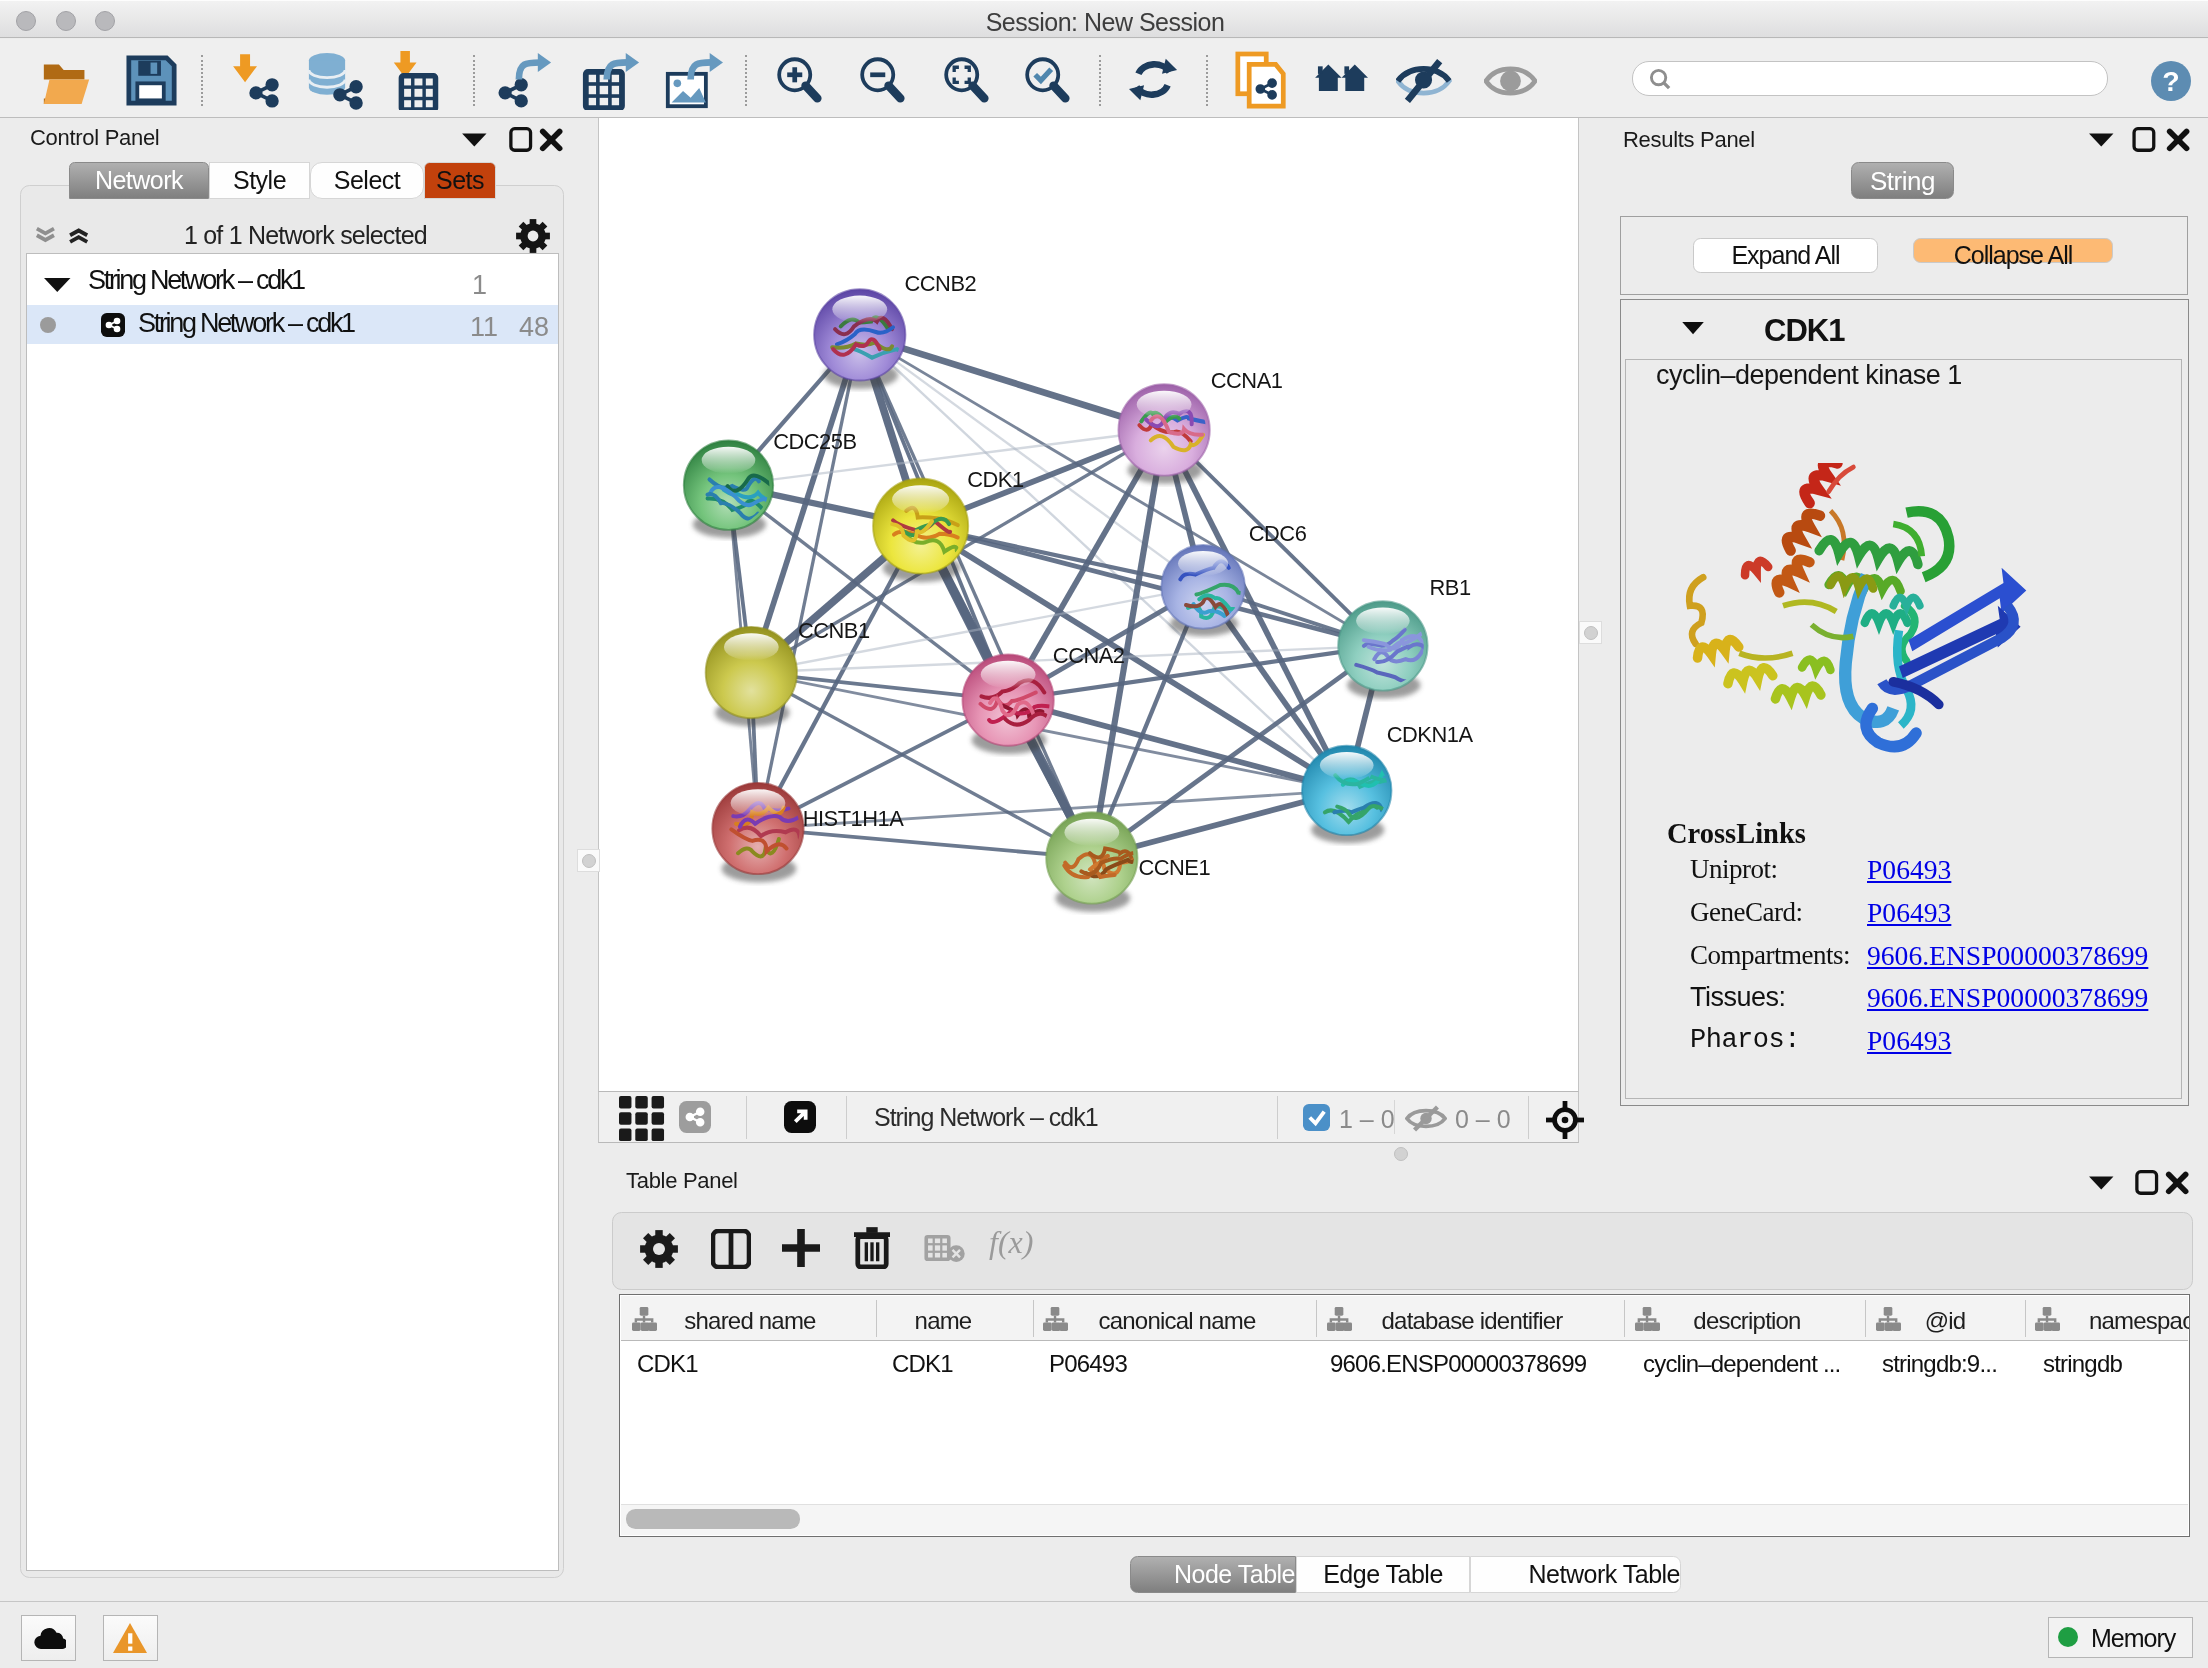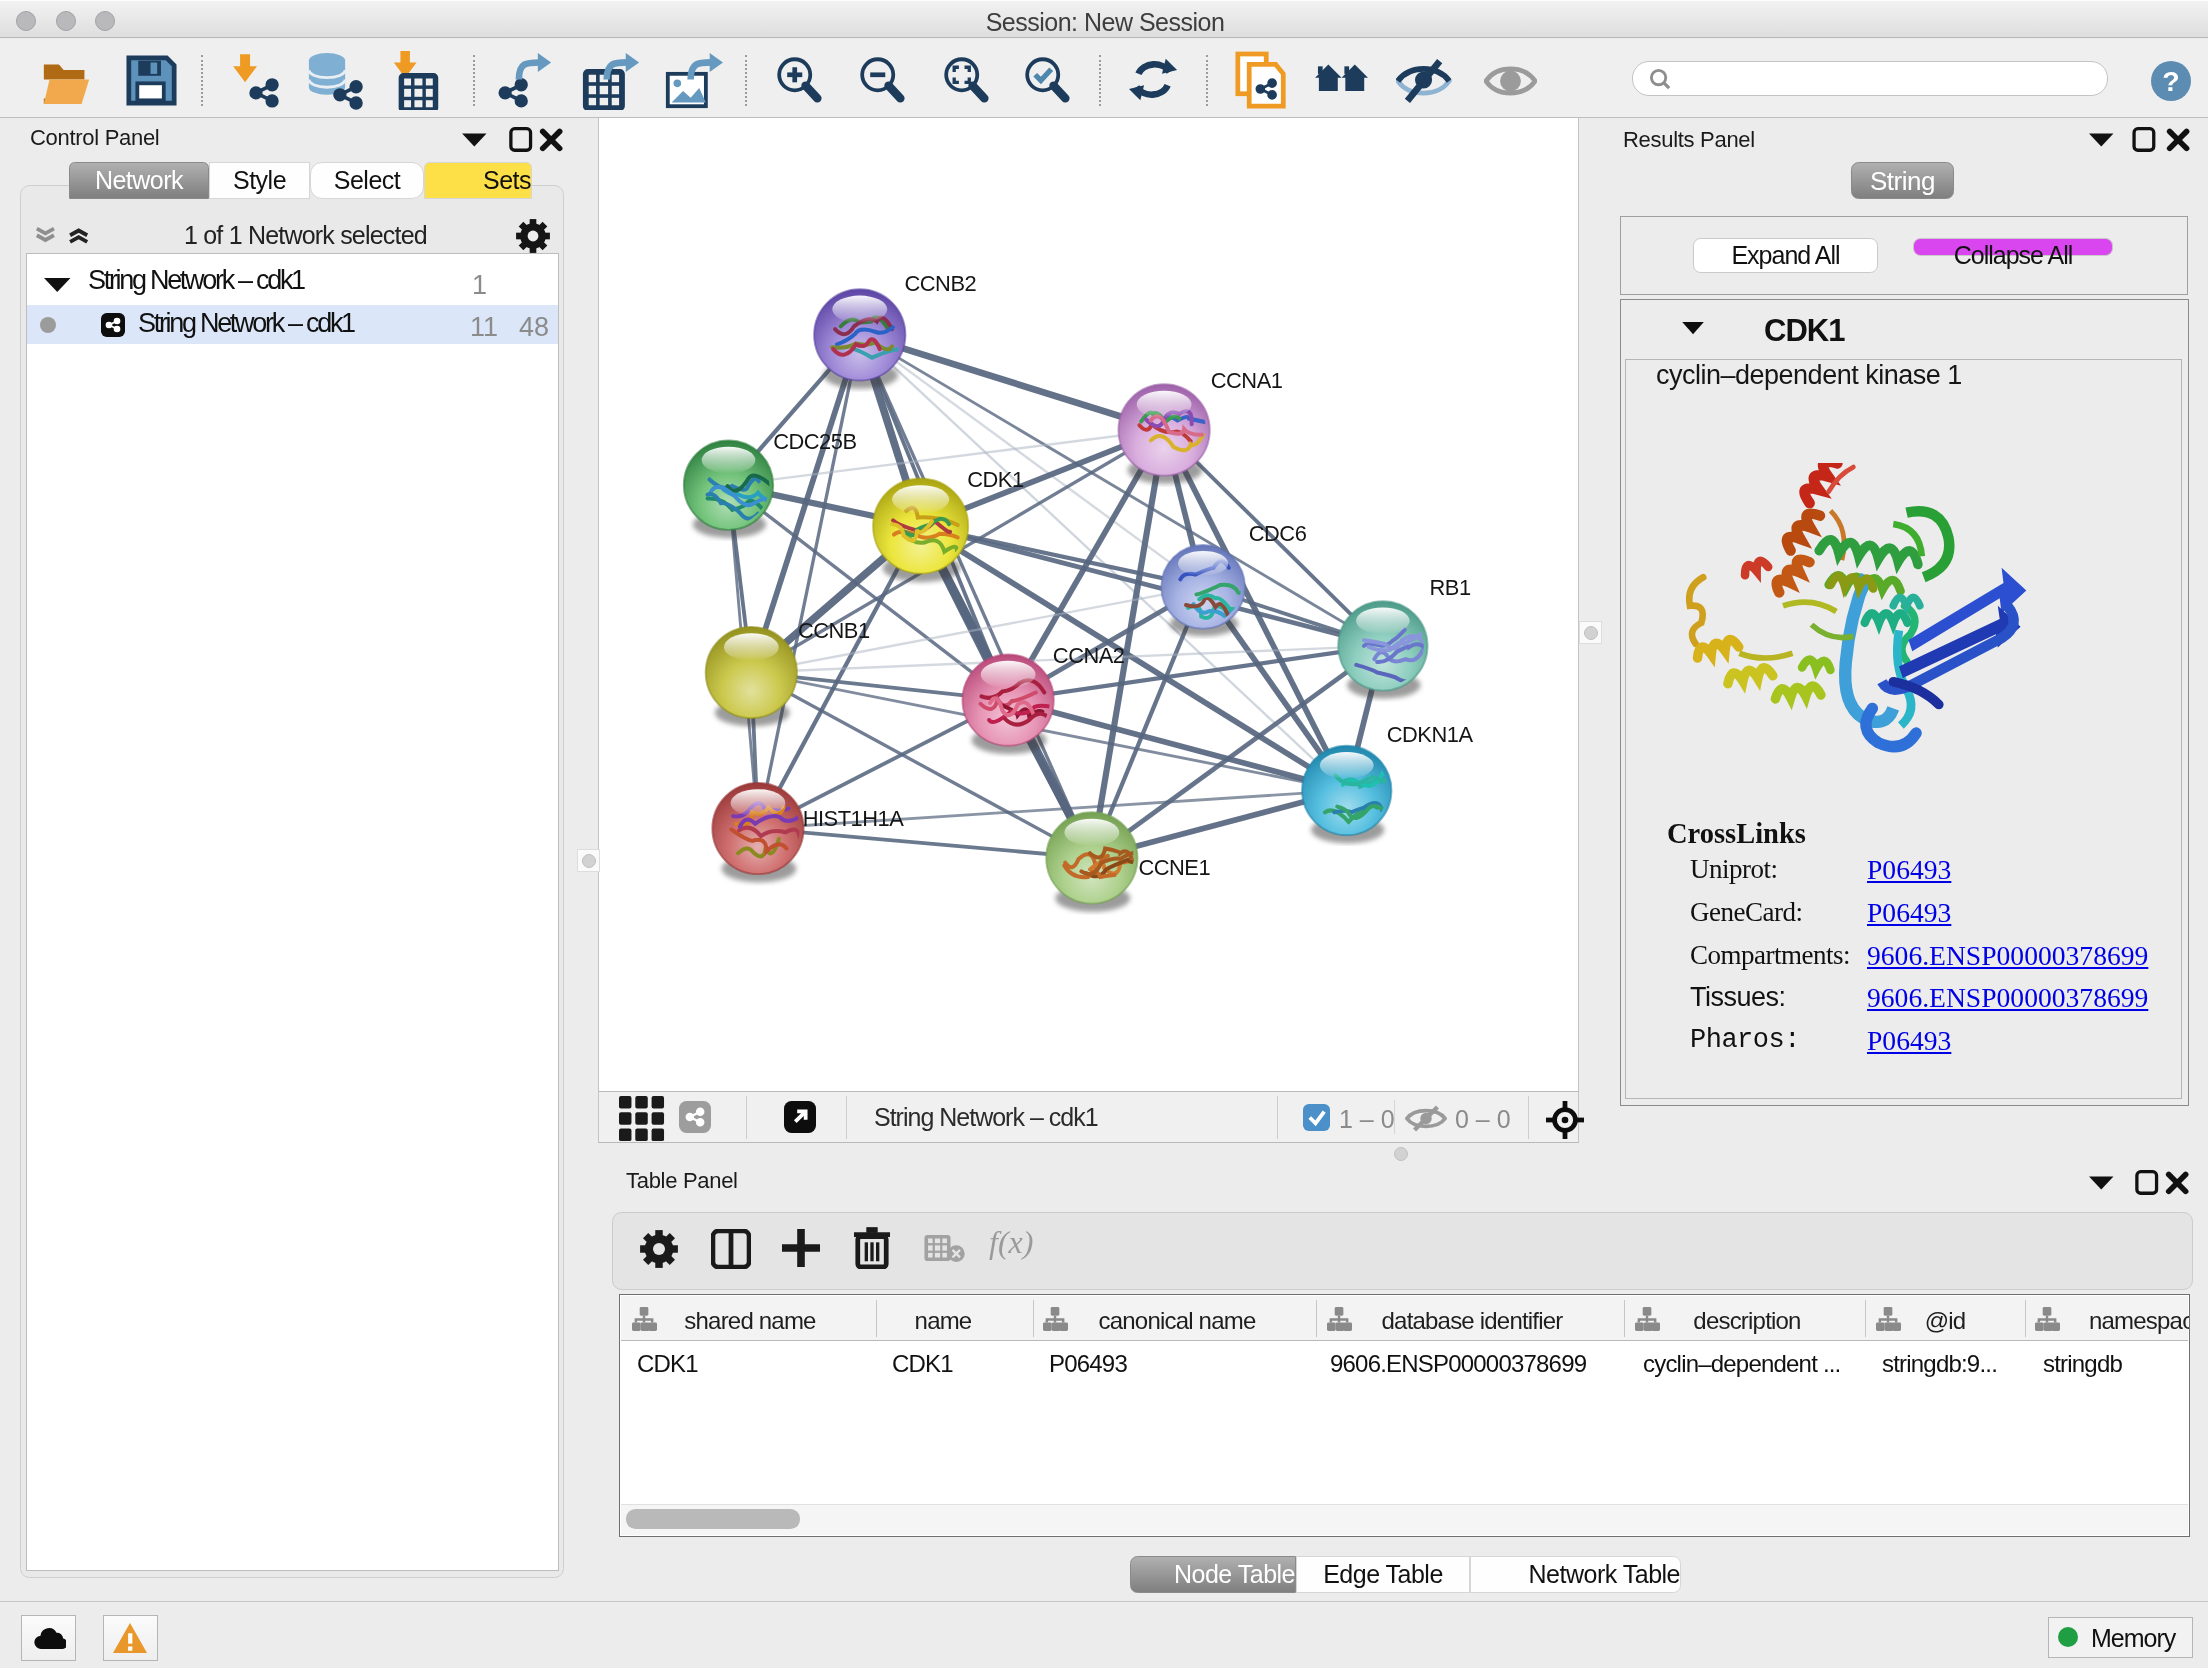--- a/index.html
+++ b/index.html
@@ -181,21 +181,21 @@
     <rect x="67" y="5" width="21" height="23" rx="4" fill="none" stroke="#111" stroke-width="3.5"></rect>
     <g stroke="#111" stroke-width="6" stroke-linecap="round">
       <line x1="101" y1="8" x2="119" y2="26"></line>
       <line x1="119" y1="8" x2="101" y2="26"></line>
     </g>
   </svg>
 <div class="abs" style="left:20px;top:185px;width:544px;height:1393px;background:#e9e9e9;border:1px solid #cfcfcf;border-radius:9.5px"></div>
 <div class="abs" style="left:69px;top:162px;width:140px;height:37px;background:linear-gradient(#b0b0b0,#7f7f7f);border:1px solid #8a8a8a;border-radius:5.7px 5.7px 0 0;color:#fff;font-size:25px;text-align:center;line-height:35px;letter-spacing:-0.5px">Network</div>
 <div class="abs" style="left:209px;top:162px;width:101px;height:37px;background:#fefefe;border:1px solid #d6d6d6;border-radius:0;color:#111;font-size:25px;text-align:center;line-height:35px;letter-spacing:-0.5px">Style</div>
 <div class="abs" style="left:310px;top:162px;width:114px;height:37px;background:#fefefe;border:1px solid #d6d6d6;border-radius:12px;color:#111;font-size:25px;text-align:center;line-height:35px;letter-spacing:-0.5px">Select</div>
-<div class="abs" style="left:424px;top:162px;width:108px;height:37px;background:#fde047;border:1px solid #d6d6d6;border-radius:5.7px 5.7px 0 0;color:#111;font-size:25px;text-align:right;line-height:35px;letter-spacing:-0.5px">Sets</div>
+<div class="abs" style="left:424px;top:162px;width:72px;height:37px;background:#c2410c;border:1px solid #d6d6d6;border-radius:5.7px 5.7px 0 0;color:#111;font-size:25px;text-align:center;line-height:35px;letter-spacing:-0.5px">Sets</div>
 <div class="abs" style="left:26px;top:217px;width:533px;height:36px;background:#e9e9e9"></div>
 <svg class="abs" style="left:28.5px;top:221px" width="67" height="28.5" viewBox="0 0 70 30">
     <path d="M 8 12 l 9 5 l 9 -5 M 8 19 l 9 5 l 9 -5" stroke="#8f8f8f" stroke-width="4.0" fill="none" transform="translate(0,-4)"></path>
     <path d="M 43 18 l 9 -5 l 9 5 M 43 11 l 9 -5 l 9 5" stroke="#222" stroke-width="4.0" fill="none" transform="translate(0,4)"></path>
   </svg>
 <div class="abs" style="left:184px;top:221px;font-size:25px;color:#222;letter-spacing:-0.8px">1 of 1 Network selected</div>
 <svg class="abs" style="left:514px;top:217px" width="38" height="38" viewBox="0 0 40 40">
     <circle cx="20" cy="20" r="13.5" fill="#151515"></circle>
     <rect x="-3.5" y="-17.8" width="7.0" height="7.4" fill="#151515" transform="translate(20,20) rotate(0)"></rect>
     <rect x="-3.5" y="-17.8" width="7.0" height="7.4" fill="#151515" transform="translate(20,20) rotate(45)"></rect>
@@ -638,21 +638,21 @@
     <path d="M 16 10 h 26 l -13 14 Z" fill="#111"></path>
     <rect x="64" y="5" width="21" height="23" rx="4" fill="none" stroke="#111" stroke-width="3.5"></rect>
     <g stroke="#111" stroke-width="6" stroke-linecap="round">
       <line x1="102" y1="8" x2="120" y2="26"></line>
       <line x1="120" y1="8" x2="102" y2="26"></line>
     </g>
   </svg>
 <div class="abs" style="left:1851px;top:162px;width:103px;height:37px;background:linear-gradient(#b0b0b0,#7f7f7f);border:1px solid #8a8a8a;border-radius:7.6px;color:#fff;font-size:26px;text-align:center;line-height:36px;letter-spacing:-0.5px">String</div>
 <div class="abs" style="left:1620px;top:216px;width:568px;height:79px;background:#ececec;border:1px solid #9f9f9f"></div>
 <div class="abs" style="left:1693px;top:238px;width:185px;height:35px;background:#fff;border:1px solid #c9c9c9;border-radius:7.6px;font-size:25px;color:#111;text-align:center;line-height:33px;letter-spacing:-1px">Expand All</div>
-<div class="abs" style="left:1913px;top:238px;width:200px;height:18px;background:#d946ef;border:1px solid #c9c9c9;border-radius:7.6px;font-size:25px;color:#111;text-align:center;line-height:33px;letter-spacing:-1px">Collapse All</div>
+<div class="abs" style="left:1913px;top:238px;width:200px;height:25px;background:#fdba74;border:1px solid #c9c9c9;border-radius:7.6px;font-size:25px;color:#111;text-align:center;line-height:33px;letter-spacing:-1px">Collapse All</div>
 <div class="abs" style="left:1620px;top:299px;width:569px;height:807px;background:#ececec;border:1.9px solid #8a8a8a"></div>
 <svg class="abs" style="left:1682px;top:321px" width="23" height="15" viewBox="0 0 24 16">
     <path d="M 0 1 h 23 l -11.5 13 Z" fill="#0d0d0d"></path>
   </svg>
 <div class="abs" style="left:1764px;top:313px;font-size:31px;font-weight:bold;color:#111;letter-spacing:-1px">CDK1</div>
 <div class="abs" style="left:1625px;top:359px;width:557px;height:740px;background:#ececec;border:1px solid #b5b5b5"></div>
 <div class="abs" style="left:1656px;top:360px;font-size:27px;color:#161616;letter-spacing:-0.5px">cyclin–dependent kinase 1</div>
 <svg class="abs" style="left:1669px;top:463px" width="363" height="295" viewBox="0 0 382 310">
     <path d="M 148 42 q 8.5 -24 17 0 q 8.5 -24 17 0 q 8.5 -24 17 0 " fill="none" stroke="#c42618" stroke-width="11" stroke-linecap="round" transform="rotate(-55 148 42)"></path>
     <path d="M 168 30 q 10 -18 26 -26" fill="none" stroke="#d84a3a" stroke-width="5" stroke-linecap="round"></path>

